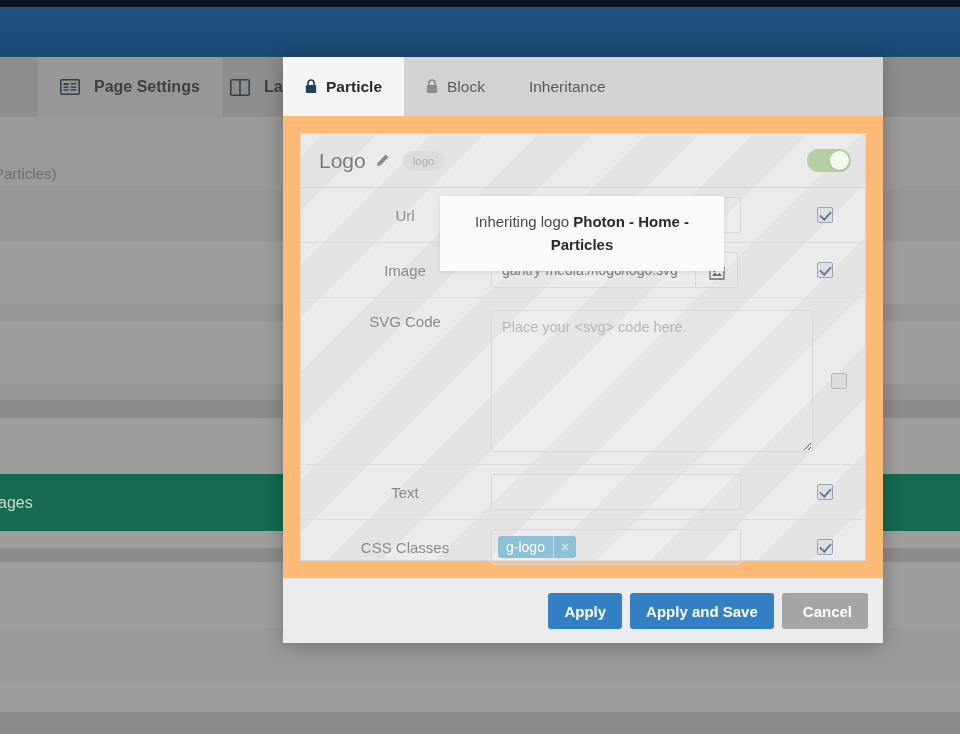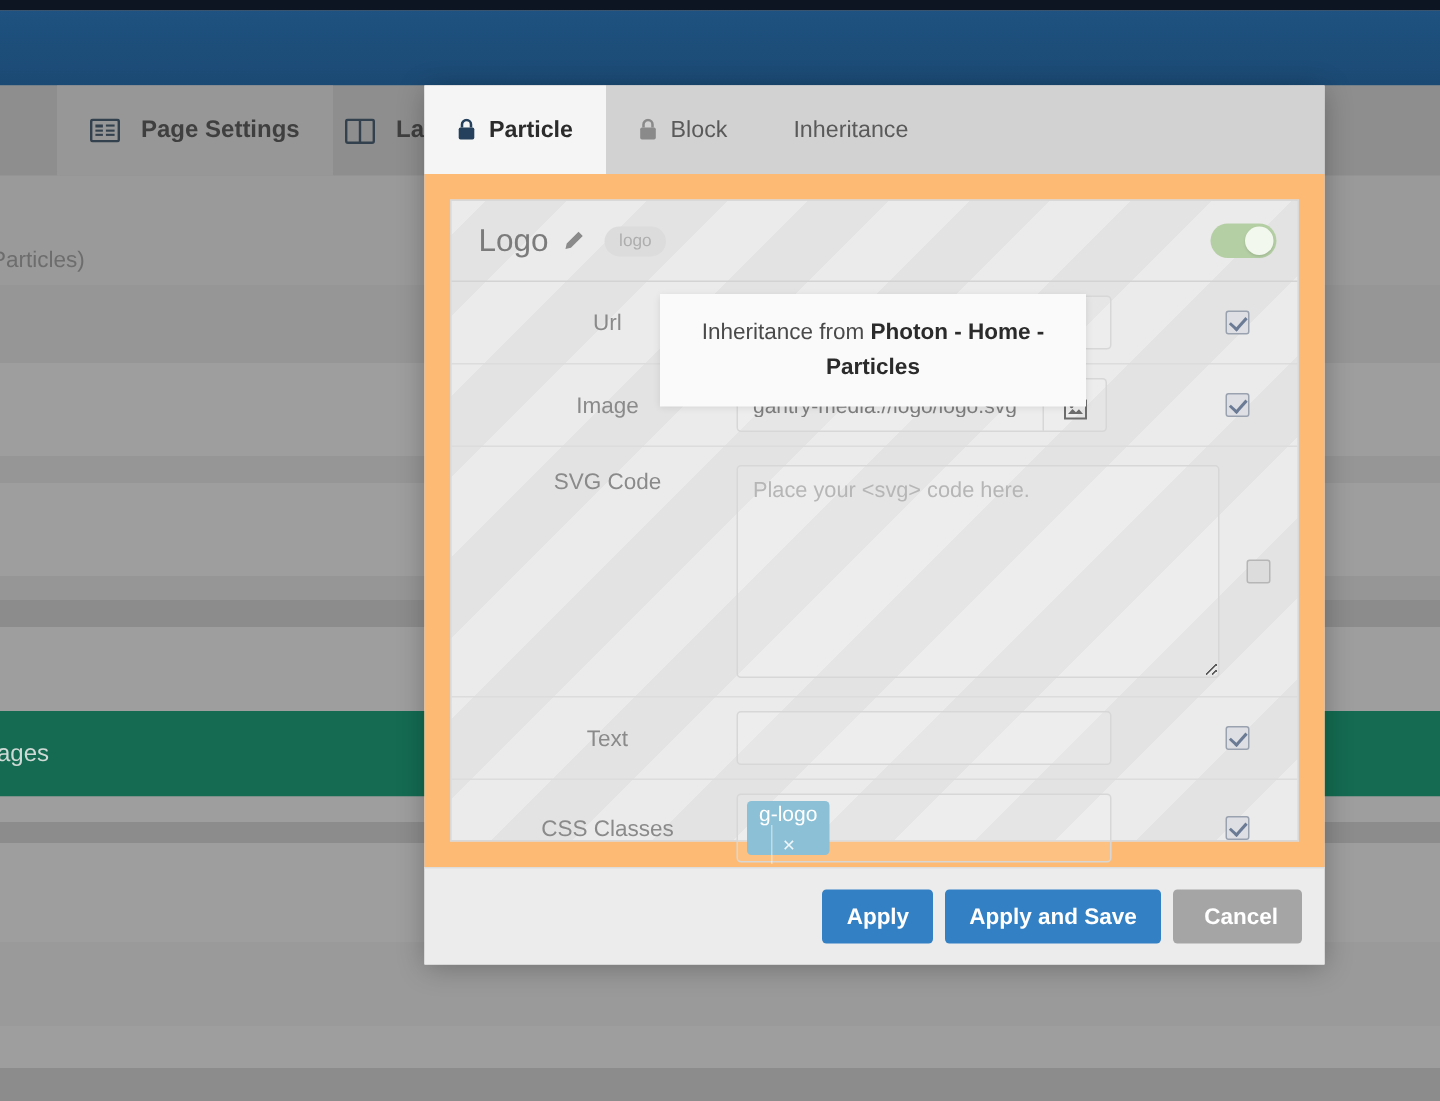--- a/index.html
+++ b/index.html
@@ -294,22 +294,21 @@
     display: flex; align-items: center;
     padding: 4px 6px;
     gap: 5px;
   }
   .tag {
     display: inline-flex; align-items: center;
     background: #8cc0d6;
     color: #ffffff;
     border-radius: 3px;
     font-size: 14px;
-    height: 36px;
-    flex-direction: column;
+    height: 22px;
   }
   .tag-text { padding: 0 8px; }
   .tag-x {
     padding: 0 7px;
     border-left: 1px solid rgba(255,255,255,0.45);
     color: #eef6fa;
     cursor: pointer;
     line-height: 26px;
   }
 
@@ -537,21 +536,21 @@
               </span>
             </span>
           </div>
           <div class="field-check">
             <span class="cb checked"></span>
           </div>
         </div>
       </div>
 
       <div class="inherit-tip">
-        <span>Inheritance from </span><b>Photon - Home - Particles</b>
+        <span>Inheriting logo </span><b>Photon - Home - Particles</b>
       </div>
     </div>
 
     <div class="modal-footer">
       <button class="btn btn-primary">Apply</button>
       <button class="btn btn-primary">Apply and Save</button>
       <button class="btn btn-cancel">Cancel</button>
     </div>
   </div>
 

